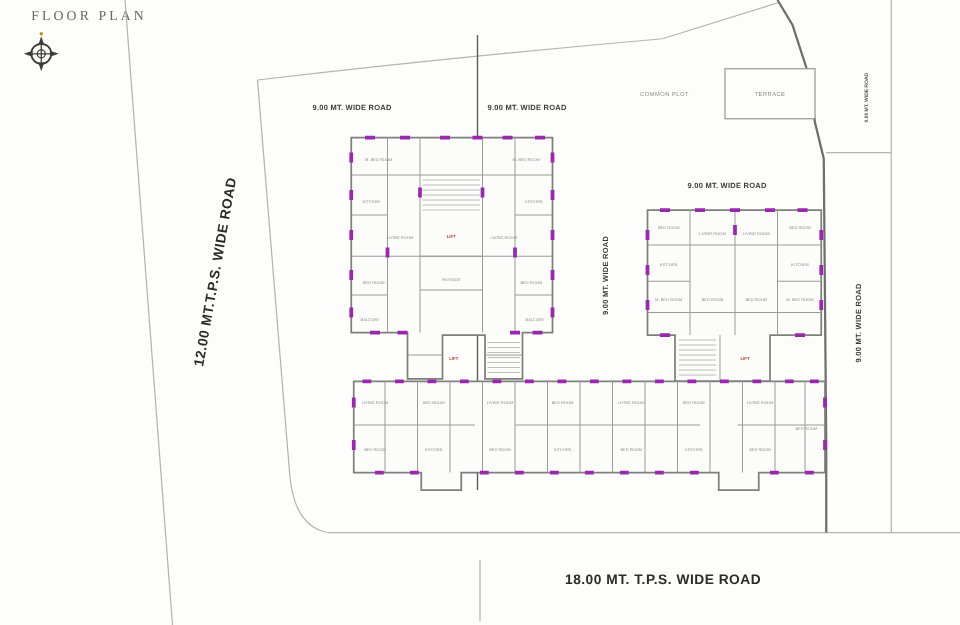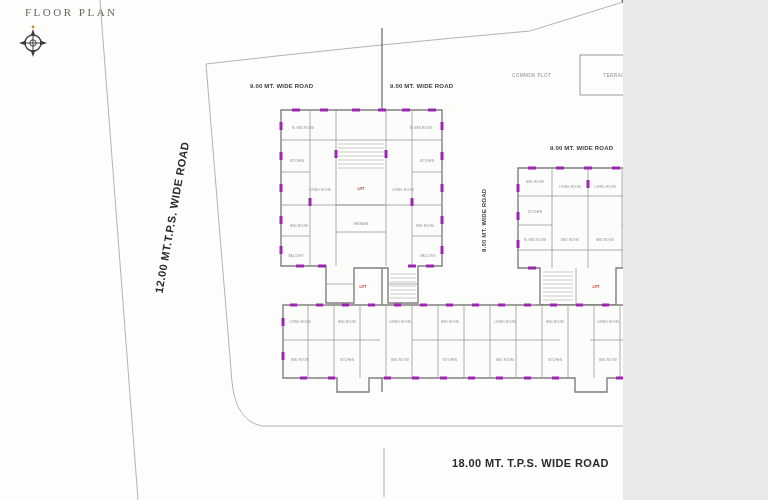--- a/index.html
+++ b/index.html
@@ -1,17 +1,17 @@
 <!DOCTYPE html>
 <html style="--marker: #9b27b0; --red: #c0392b;"><head>
 <meta charset="utf-8">
 <style>
   html,body{margin:0;padding:0;background:#e9e9e7;}
   #stage{
-    position:relative;width:623px;height:500px;background:#fdfdfc;
+    position:relative;width:768px;height:500px;background:#fdfdfc;
     font-family:"Liberation Sans", sans-serif;overflow:hidden;
   }
   #plan-svg{position:absolute;left:0;top:0;}
   .title{font-family:"Liberation Serif", serif;letter-spacing:2.5px;font-size:11px;fill:#6c675e;}
   .road-big{font-size:11px;font-weight:bold;fill:#2b2b2b;letter-spacing:.4px;}
   .road-small{font-size:6px;font-weight:bold;fill:#3a3a3a;letter-spacing:.2px;}
   .road-tiny{font-size:4px;font-weight:bold;fill:#555;}
   .site-label{font-size:4.6px;fill:#8a8a86;letter-spacing:.4px;}
   .room-label{font-size:3.2px;fill:#8f8f8c;text-anchor:middle;}
   .core-label{font-size:3.4px;fill:var(--red,#c0392b);text-anchor:middle;font-weight:bold;}

